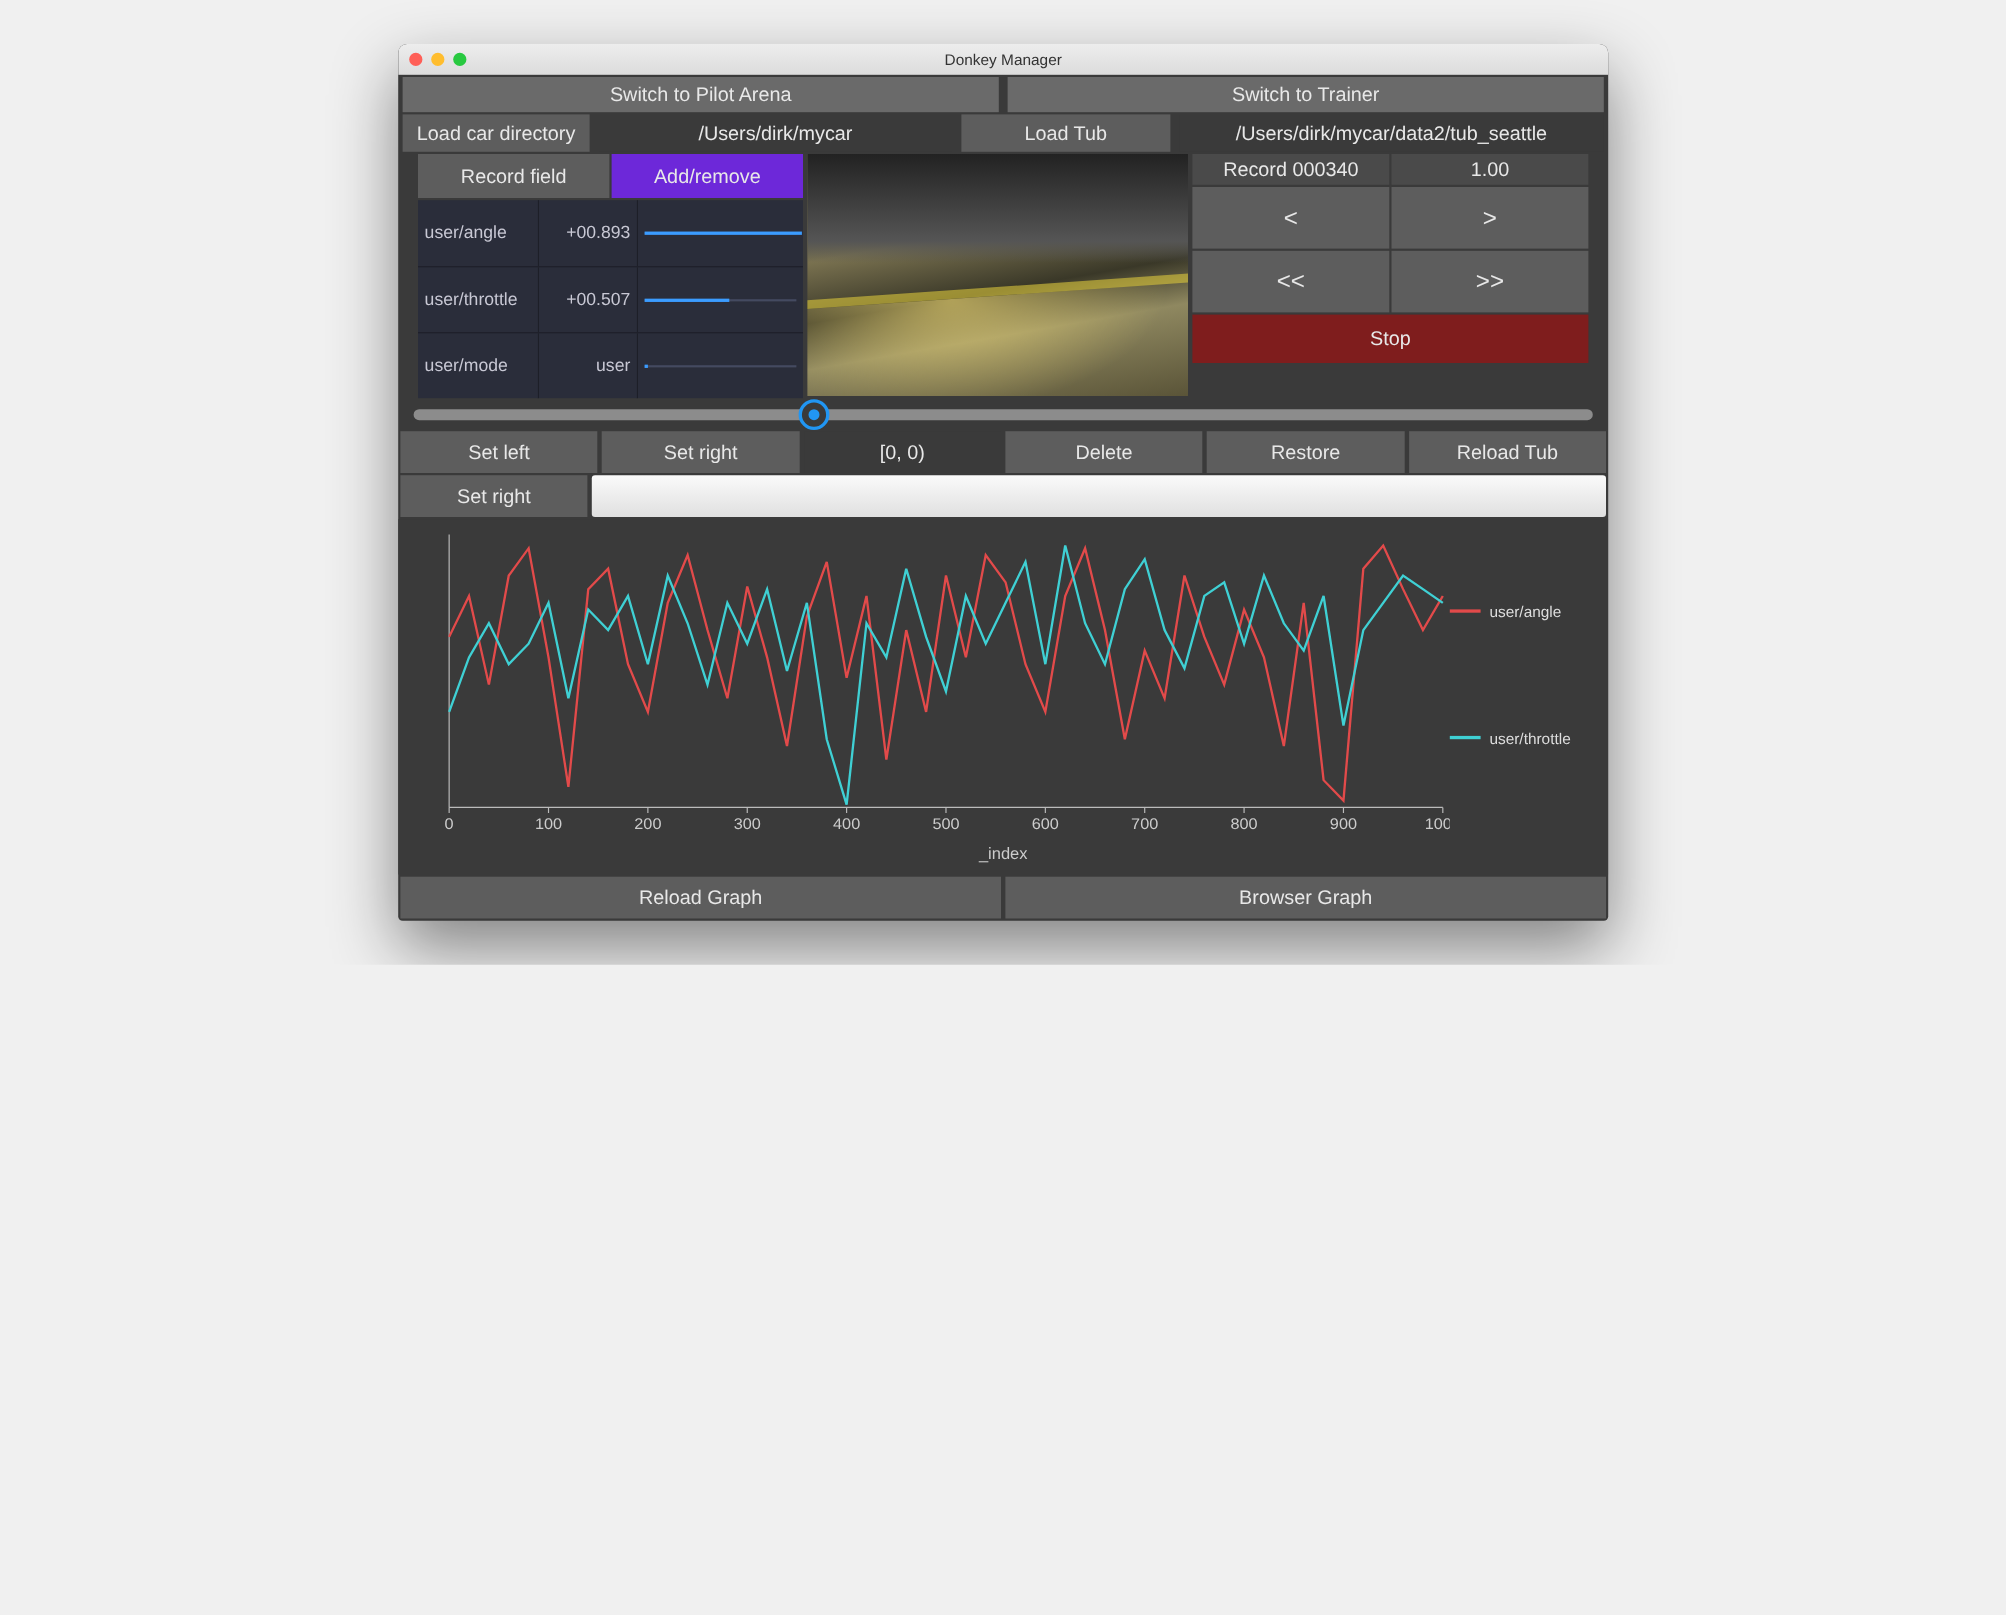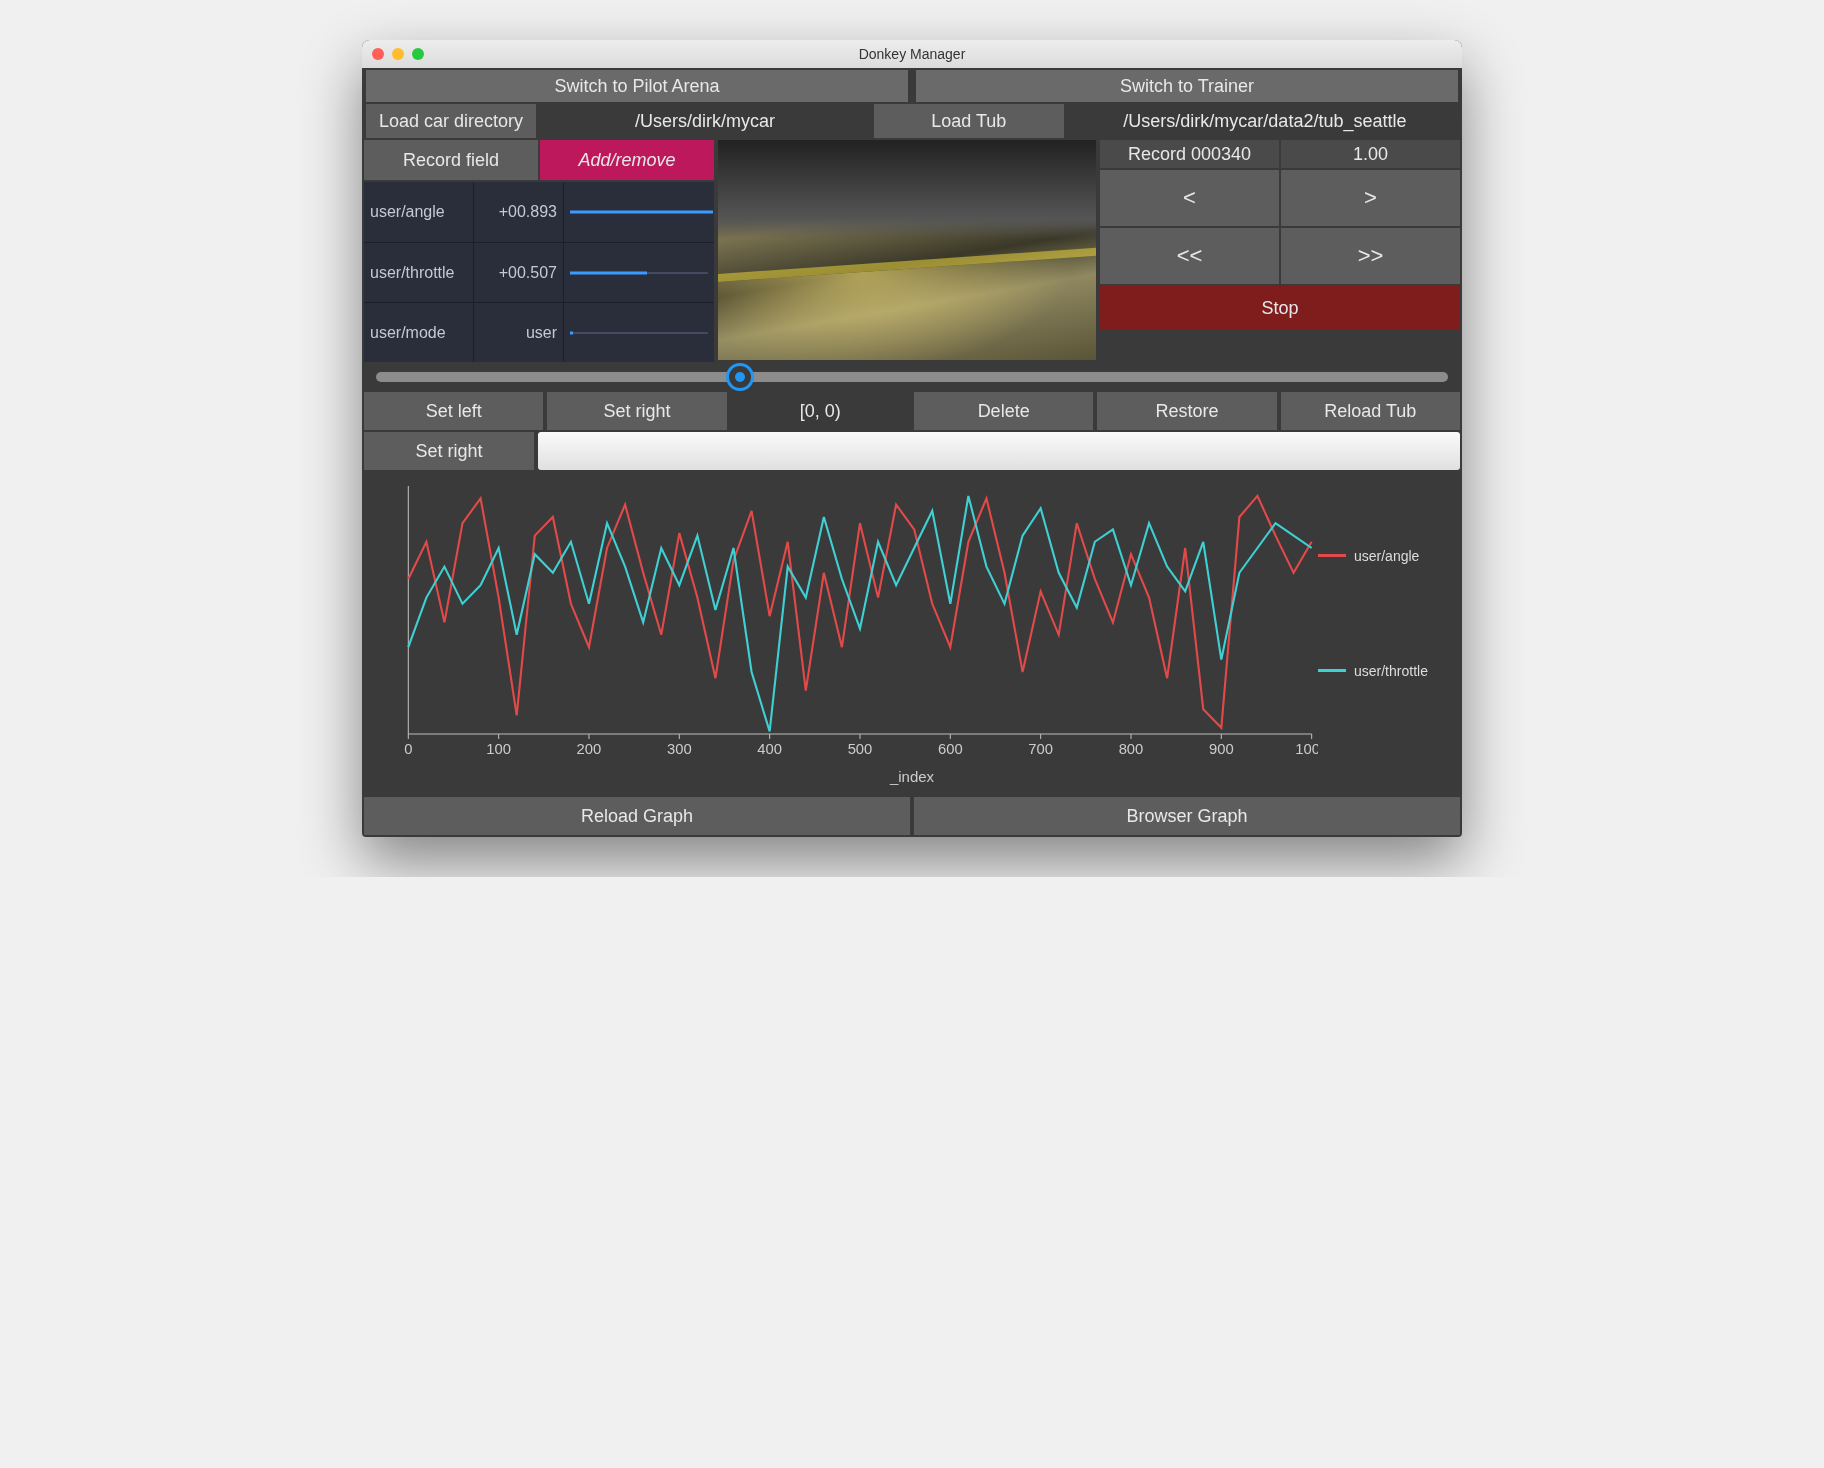--- a/index.html
+++ b/index.html
@@ -50,28 +50,28 @@
     background: #3a3a3a;
     color: #e8e8e8;
     font-size: 18px;
     display: flex; align-items: center; justify-content: center;
     height: 36px;
   }
   .top-switch { flex: 1; height: 32px; background:#6a6a6a; }
 
   .loadrow .btn, .loadrow .label-cell { height: 34px; }
 
-  .mid { display:flex; gap:4px; padding:2px 2px; }
+  .mid { display:flex; gap:4px; padding:2px 18px; }
   .mid-left { width: 350px; display:flex; flex-direction:column; gap:2px;}
   .mid-center { flex:1; position:relative; }
   .mid-right { width: 360px; display:flex; flex-direction:column; gap:2px;}
 
   .recordhdr { display:flex; gap:2px; }
   .recordhdr > div { flex:1; display:flex;align-items:center;justify-content:center;background:#5d5d5d;color:#e8e8e8;height:40px;font-size:18px}
-  .recordhdr > div:last-child { background:#be185d;font-style:italic; }
+  .recordhdr > div:last-child { background:#6d28d9; }
 
   .field-table { background:#2a2d3a; flex:1; display:flex;flex-direction:column;}
   .field-row { display:flex; height:60px; border-top:1px solid #1d1f28;}
   .field-row:first-child{border-top:none;}
   .field-row .fname { width:110px; color:#c8c8d4; font-size:16px; display:flex;align-items:center; padding-left:6px; border-right:1px solid #1d1f28;}
   .field-row .fval  { width:90px; color:#c8c8d4; font-size:16px; display:flex;align-items:center;justify-content:flex-end;padding-right:6px;border-right:1px solid #1d1f28;}
   .field-row .fbar  { flex:1; position:relative; }
   .fbar .track { position:absolute; left:6px; right:6px; top:50%; height:2px; background:#444a60; transform:translateY(-50%);}
   .fbar .fill  { position:absolute; left:6px; top:50%; height:3px; background:#3b9cff; transform:translateY(-50%);}
 

